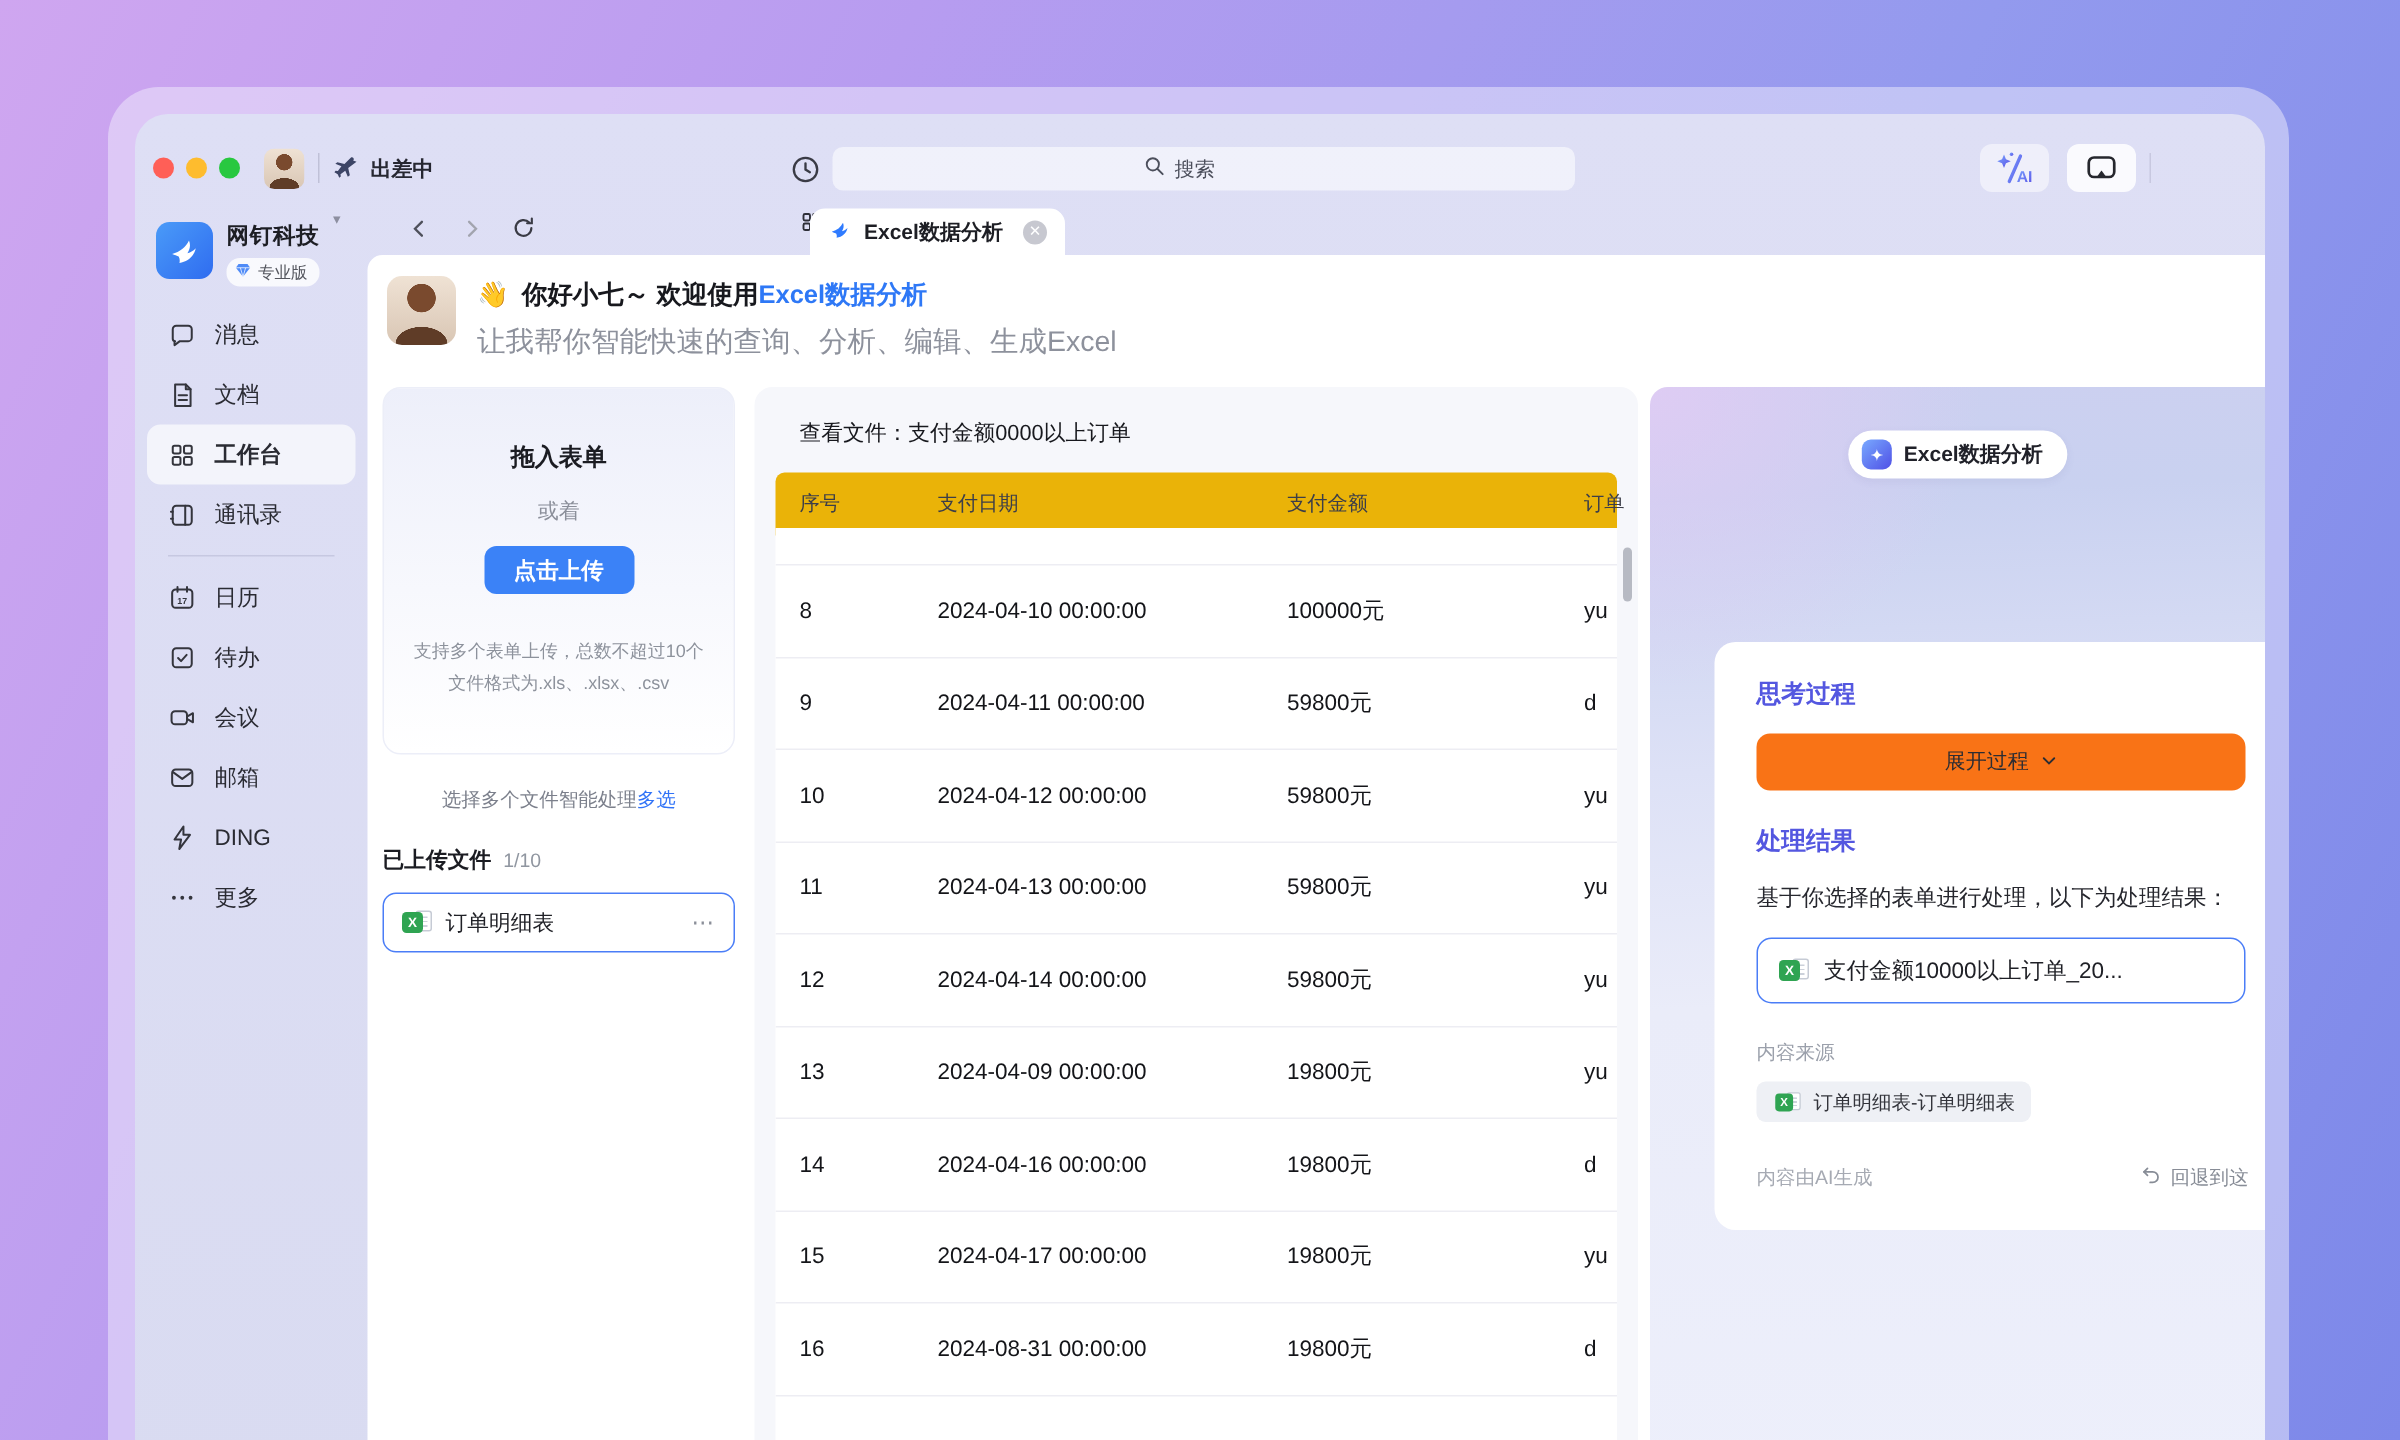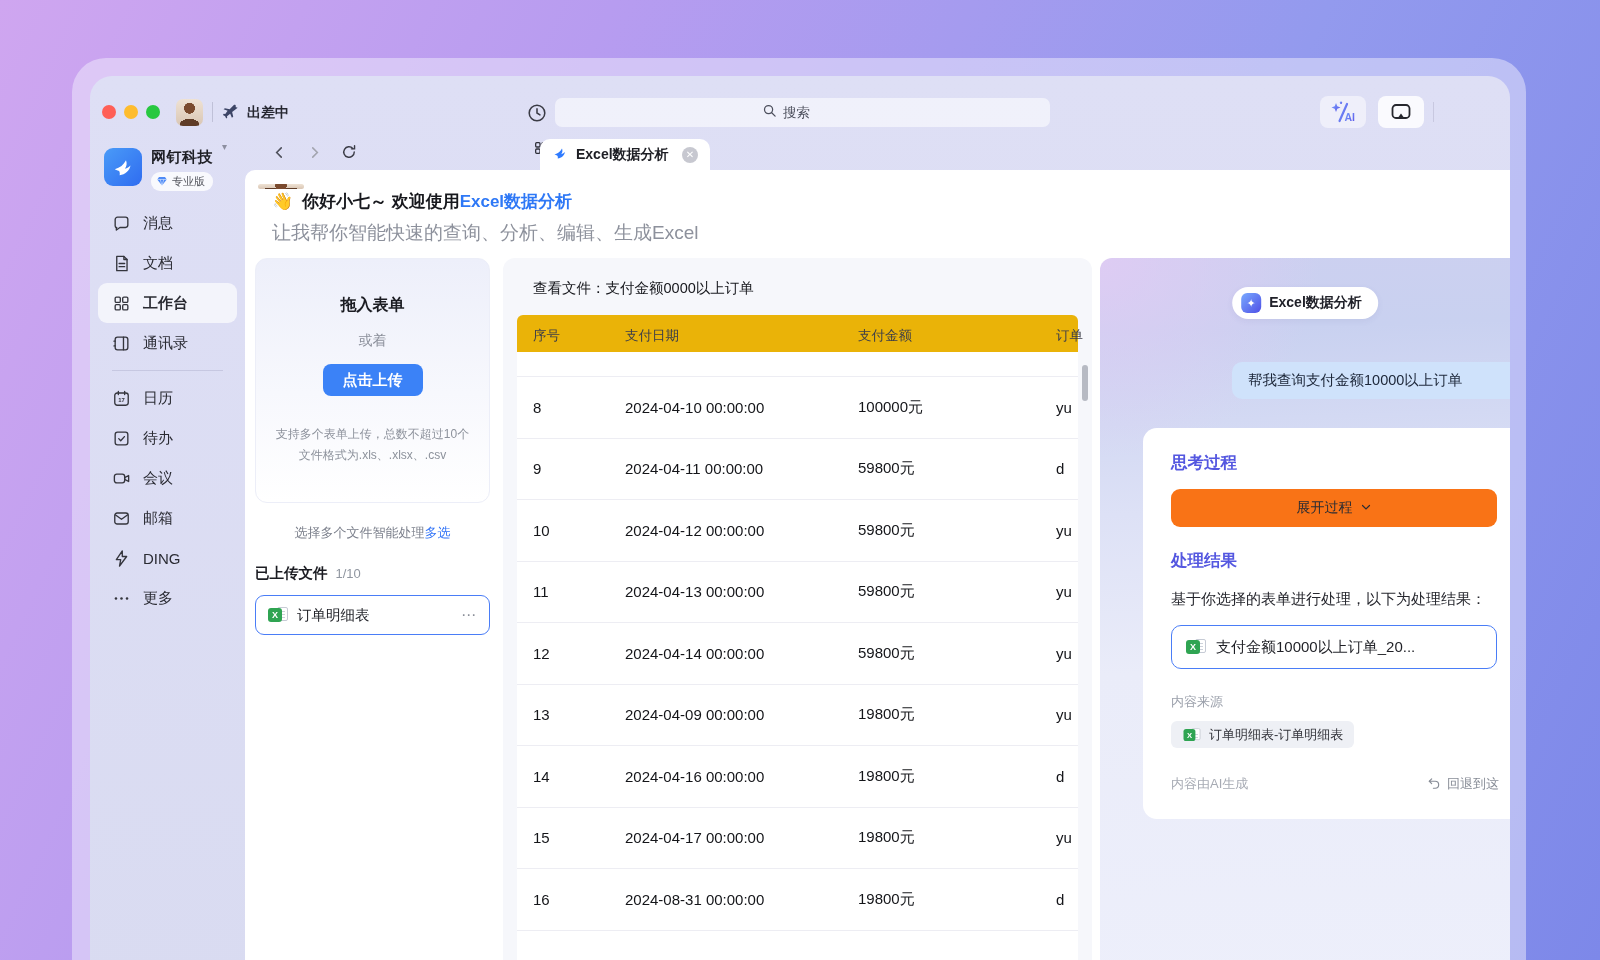--- a/index.html
+++ b/index.html
@@ -63,21 +63,21 @@
   .menu { position:absolute; left:8px; top:67px; right:8px; }
   .sb-item { height:40px; display:flex; align-items:center; gap:12px; padding-left:14px;
     font-size:15px; color:#2a2b33; border-radius:9px; }
   .sb-item.active { background:rgba(255,255,255,.66); font-weight:bold; }
   .sb-icon { width:19px; height:19px; display:flex; align-items:center; justify-content:center; }
   .sb-divider { height:1px; background:rgba(90,90,130,.16); margin:7px 14px 7px 14px; }
 
   
   .content { position:absolute; left:155px; top:94px; right:0; bottom:0; background:#fff;
     border-top-left-radius:10px; }
-  .welcome { position:absolute; left:13px; top:14px; height:62px; display:flex;flex-direction:column; }
+  .welcome { position:absolute; left:13px; top:14px; height:62px; display:flex; }
   .w-avatar { width:46px; height:46px; border-radius:10px;
     background:
       radial-gradient(circle at 50% 32%, #7a4a2e 0 24%, transparent 25%),
       radial-gradient(ellipse 62% 40% at 50% 98%, #5f3c27 0 60%, transparent 61%),
       linear-gradient(180deg,#efe2d4,#d9c6b4); }
   .w-text { margin-left:14px; padding-top:1px; }
   .w-title { font-size:17px; font-weight:bold; color:#17181d; }
   .w-title .wave { color:#f4b43e; margin-right:4px; }
   .w-title .hl { color:#2e78f6; }
   .w-sub { margin-top:7px; font-size:19px; color:#8d919c; }
@@ -500,21 +500,20 @@
   </div>
 </div>
       <div class="tbl-scroll"></div>
     </div>
 
     <div class="ai-col">
       <div class="ai-badge">
         <span class="badge-ic">✦</span>
         <span>Excel数据分析</span>
       </div>
-      <div class="bubble">帮我查询支付金额10000以上订单</div>
       <div class="ai-card">
         <div class="p-head">思考过程</div>
         <div class="expand-bar">
           <span>展开过程</span>
           <span>
             <svg width="12" height="12" viewBox="0 0 24 24" fill="none" stroke="#2c2d33" stroke-width="2.4" stroke-linecap="round">
                 <path d="M5 9l7 7 7-7"></path>
               </svg>
           </span>
         </div>

